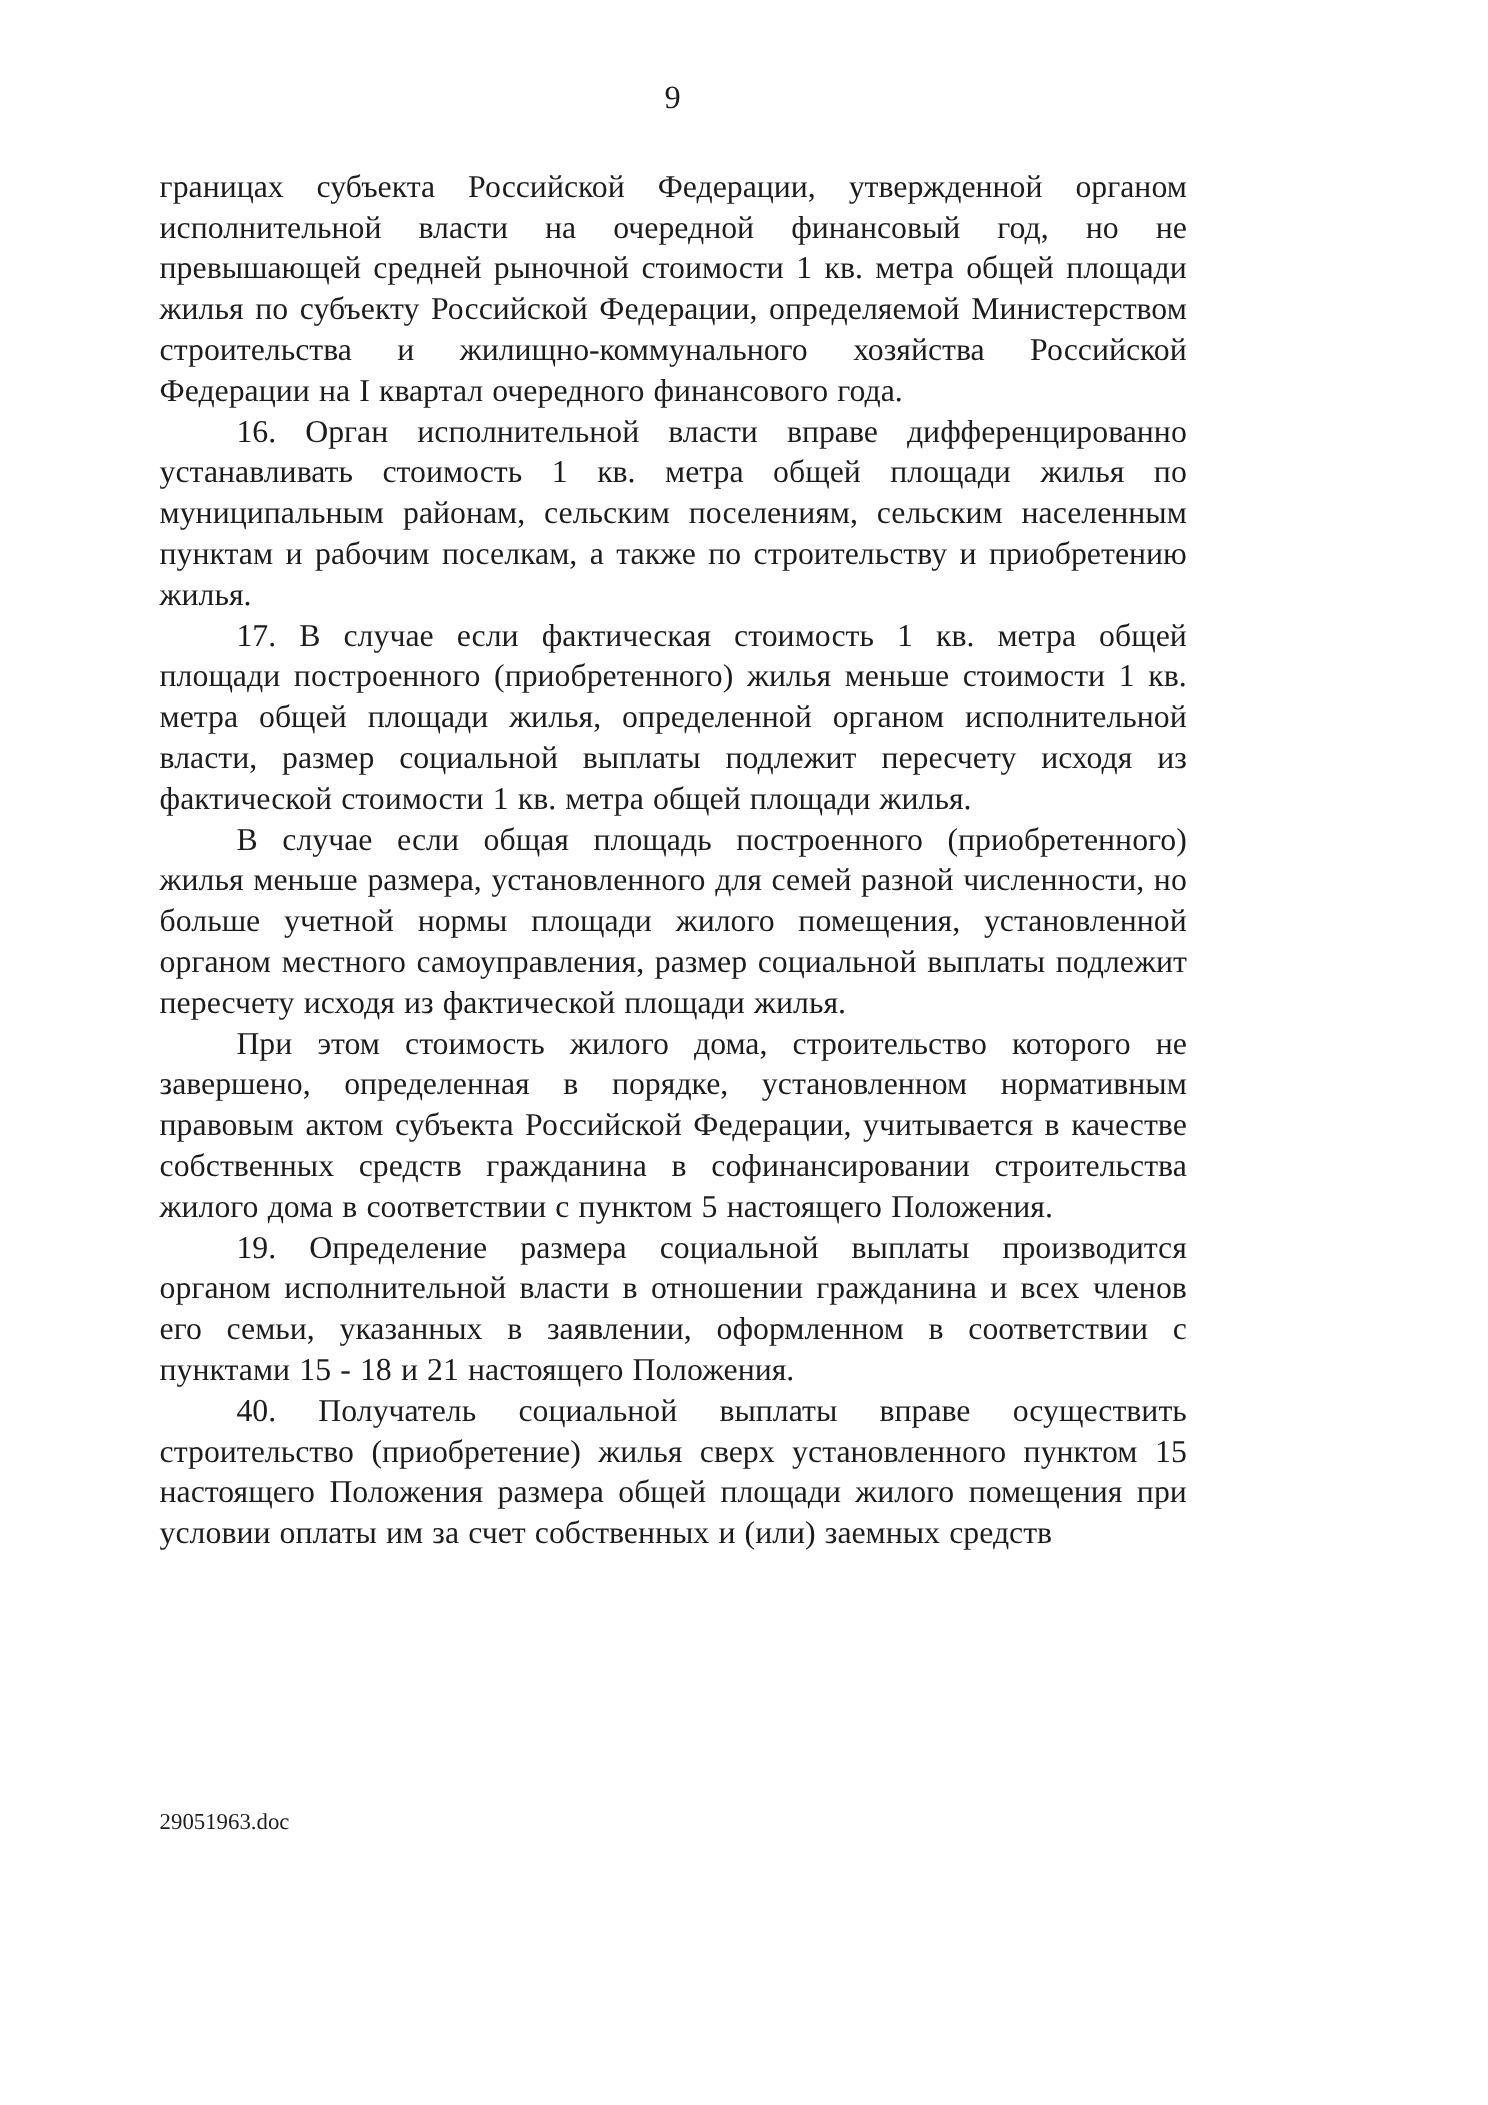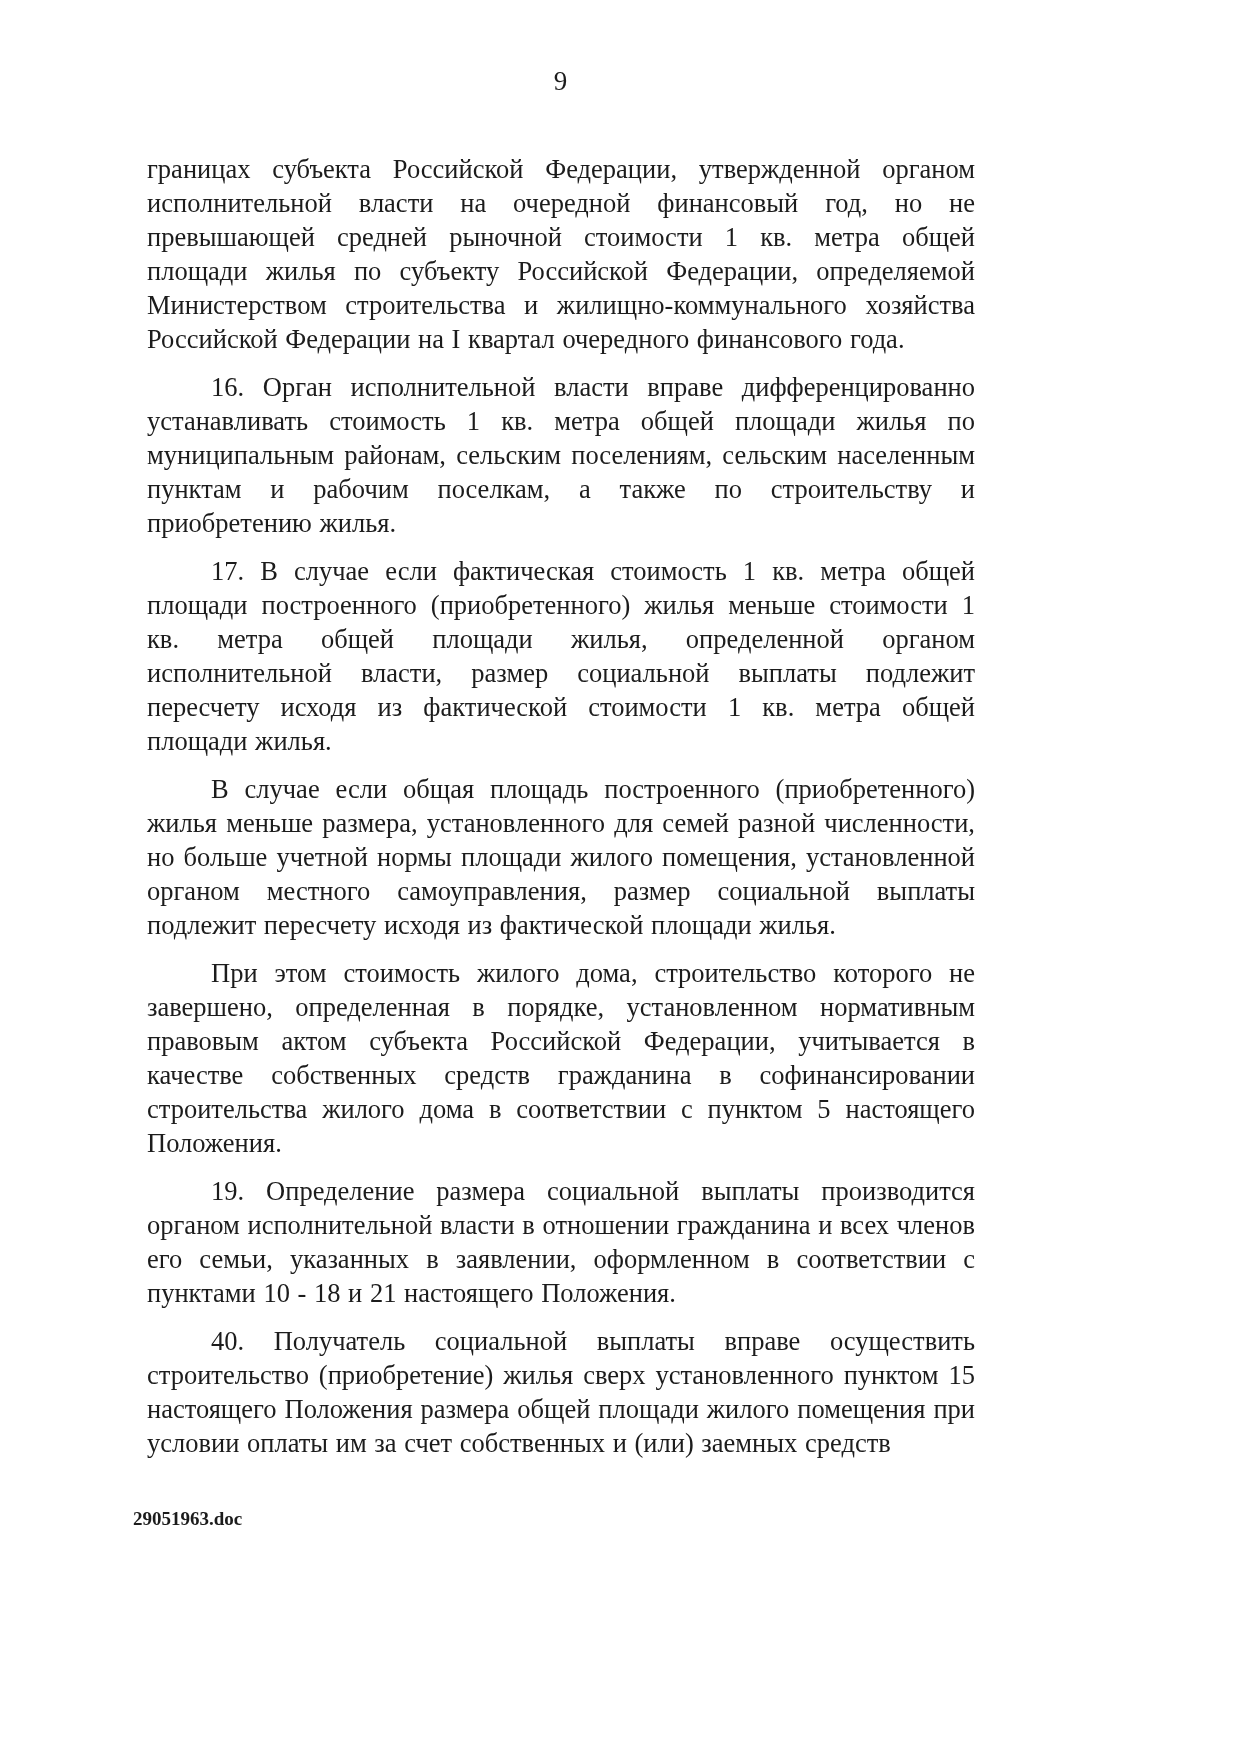--- a/index.html
+++ b/index.html
@@ -28,48 +28,47 @@
   .content {
     position: absolute;
     top: 138px;
     left: 133px;
     width: 856px;
     font-size: 26.5px;
     line-height: 34px;
     text-align: justify;
   }
   .content p {
-    margin: 14px;
+    margin: 0;
     padding: 0;
     word-spacing: 1px;
   }
   .content p.indent {
     text-indent: 64px;
   }
   .footer {
     position: absolute;
     left: 133px;
     top: 1508px;
     font-size: 19px;
     color: #1c1c1c;
-    font-weight: bold;
   }
 </style>
 </head>
 <body>
 
 <div class="page">
 
   <div class="page-number">9</div>
 
   <div class="content">
     <p>границах субъекта Российской Федерации, утвержденной органом исполнительной власти на очередной финансовый год, но не превышающей средней рыночной стоимости 1 кв. метра общей площади жилья по субъекту Российской Федерации, определяемой Министерством строительства и жилищно-коммунального хозяйства Российской Федерации на I квартал очередного финансового года.</p>
     <p class="indent">16. Орган исполнительной власти вправе дифференцированно устанавливать стоимость 1 кв. метра общей площади жилья по муниципальным районам, сельским поселениям, сельским населенным пунктам и рабочим поселкам, а также по строительству и приобретению жилья.</p>
     <p class="indent">17. В случае если фактическая стоимость 1 кв. метра общей площади построенного (приобретенного) жилья меньше стоимости 1 кв. метра общей площади жилья, определенной органом исполнительной власти, размер социальной выплаты подлежит пересчету исходя из фактической стоимости 1 кв. метра общей площади жилья.</p>
     <p class="indent">В случае если общая площадь построенного (приобретенного) жилья меньше размера, установленного для семей разной численности, но больше учетной нормы площади жилого помещения, установленной органом местного самоуправления, размер социальной выплаты подлежит пересчету исходя из фактической площади жилья.</p>
     <p class="indent">При этом стоимость жилого дома, строительство которого не завершено, определенная в порядке, установленном нормативным правовым актом субъекта Российской Федерации, учитывается в качестве собственных средств гражданина в софинансировании строительства жилого дома в соответствии с пунктом 5 настоящего Положения.</p>
-    <p class="indent">19. Определение размера социальной выплаты производится органом исполнительной власти в отношении гражданина и всех членов его семьи, указанных в заявлении, оформленном в соответствии с пунктами 10 - 18 и 21 настоящего Положения.</p>
+    <p class="indent">19. Определение размера социальной выплаты производится органом исполнительной власти в отношении гражданина и всех членов его семьи, указанных в заявлении, оформленном в соответствии с пунктами 15 - 18 и 21 настоящего Положения.</p>
     <p class="indent">40. Получатель социальной выплаты вправе осуществить строительство (приобретение) жилья сверх установленного пунктом 15 настоящего Положения размера общей площади жилого помещения при условии оплаты им за счет собственных и (или) заемных средств</p>
   </div>
 
   <div class="footer">29051963.doc</div>
 
 </div>
 
 </body></html>

